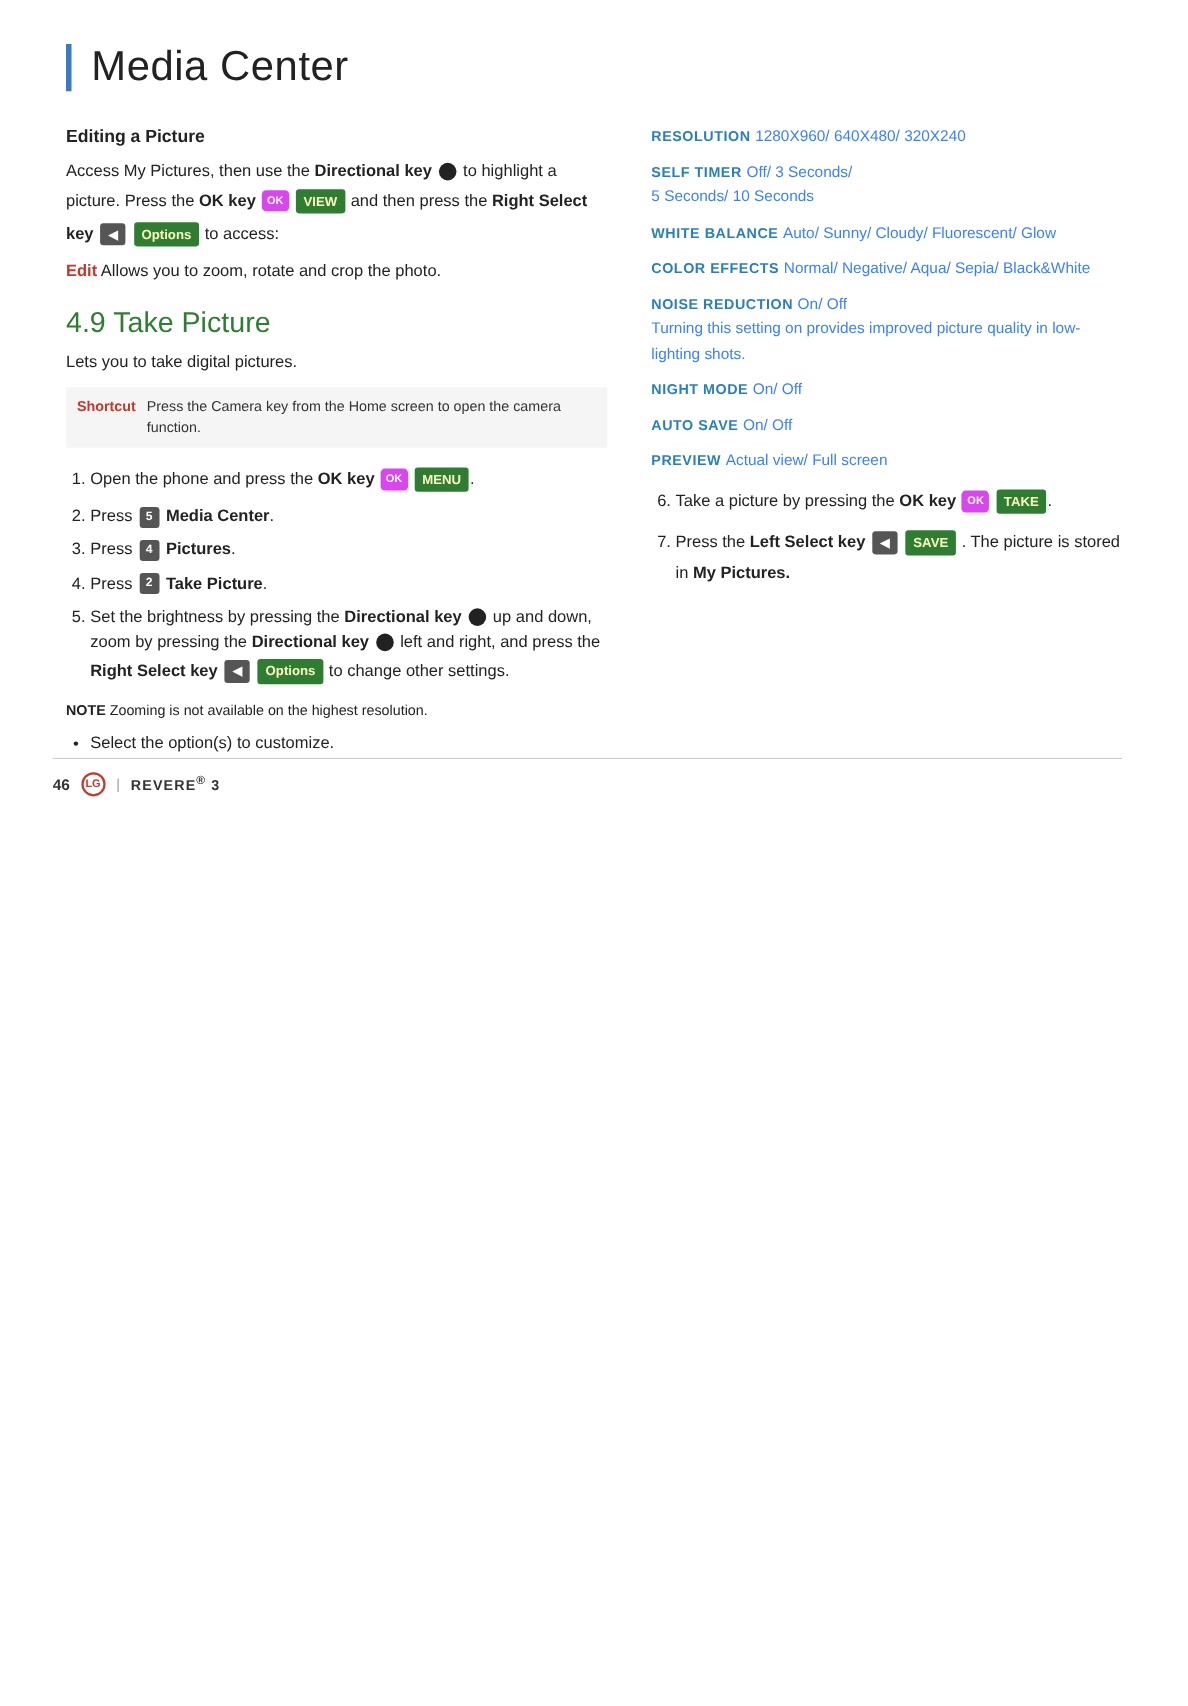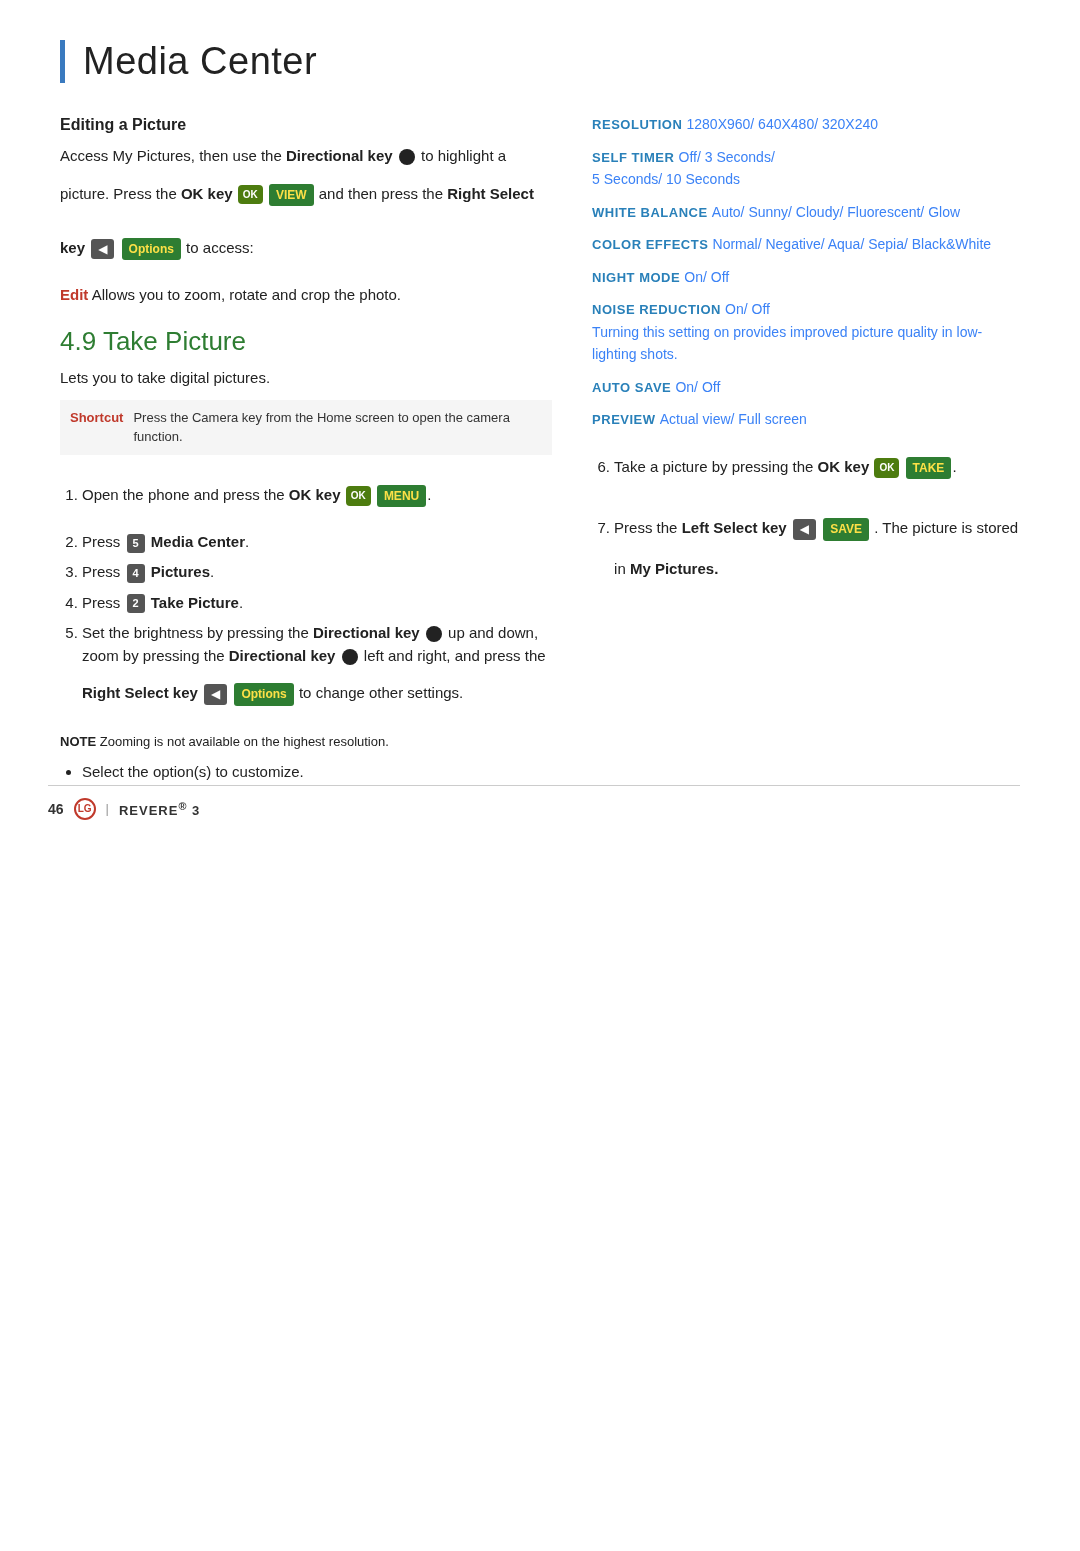--- a/index.html
+++ b/index.html
@@ -57,37 +57,37 @@
       background: #333;
       color: #fff;
       border-radius: 4px;
       padding: 1px 5px;
       font-size: 11px;
       font-weight: bold;
       vertical-align: middle;
       margin: 0 1px;
     }
     .key-badge.ok {
-      background: #4d7c0f;
+      background: #d946ef;
       font-size: 10px;
       padding: 2px 5px;
     }
     
     .key-badge-green {
       display: inline-flex;
       align-items: center;
       justify-content: center;
       background: #2e7d32;
-      color: #fde047;
+      color: #fef9c3;
       border-radius: 3px;
       padding: 2px 7px;
       font-size: 12px;
       font-weight: bold;
       vertical-align: middle;
-      margin: 16px 1px;
+      margin: 4px 1px;
     }
     
     .dir-key {
       display: inline-block;
       width: 16px;
       height: 16px;
       background: #222;
       border-radius: 50%;
       vertical-align: middle;
       margin: 0 2px;
@@ -323,28 +323,28 @@
         <span class="right-item-value">  Auto/ Sunny/ Cloudy/ Fluorescent/ Glow</span>
       </div>
 
 
       <div class="right-item">
         <span class="right-item-label">COLOR EFFECTS</span>
         <span class="right-item-value">  Normal/ Negative/ Aqua/ Sepia/ Black&amp;White</span>
       </div>
 
       <div class="right-item">
-        <span class="right-item-label">NIGHT MODE</span>
-        <span class="right-item-value">  On/ Off</span>
-      </div>
-
-      <div class="right-item">
         <span class="right-item-label">NOISE REDUCTION</span>
         <span class="right-item-value">  On/ Off</span><br>
         <span class="right-item-value">Turning this setting on provides improved picture quality in low-lighting shots.</span>
+      </div>
+
+      <div class="right-item">
+        <span class="right-item-label">NIGHT MODE</span>
+        <span class="right-item-value">  On/ Off</span>
       </div>
 
       <div class="right-item">
         <span class="right-item-label">AUTO SAVE</span>
         <span class="right-item-value">  On/ Off</span>
       </div>
 
       <div class="right-item">
         <span class="right-item-label">PREVIEW</span>
         <span class="right-item-value">  Actual view/ Full screen</span>

